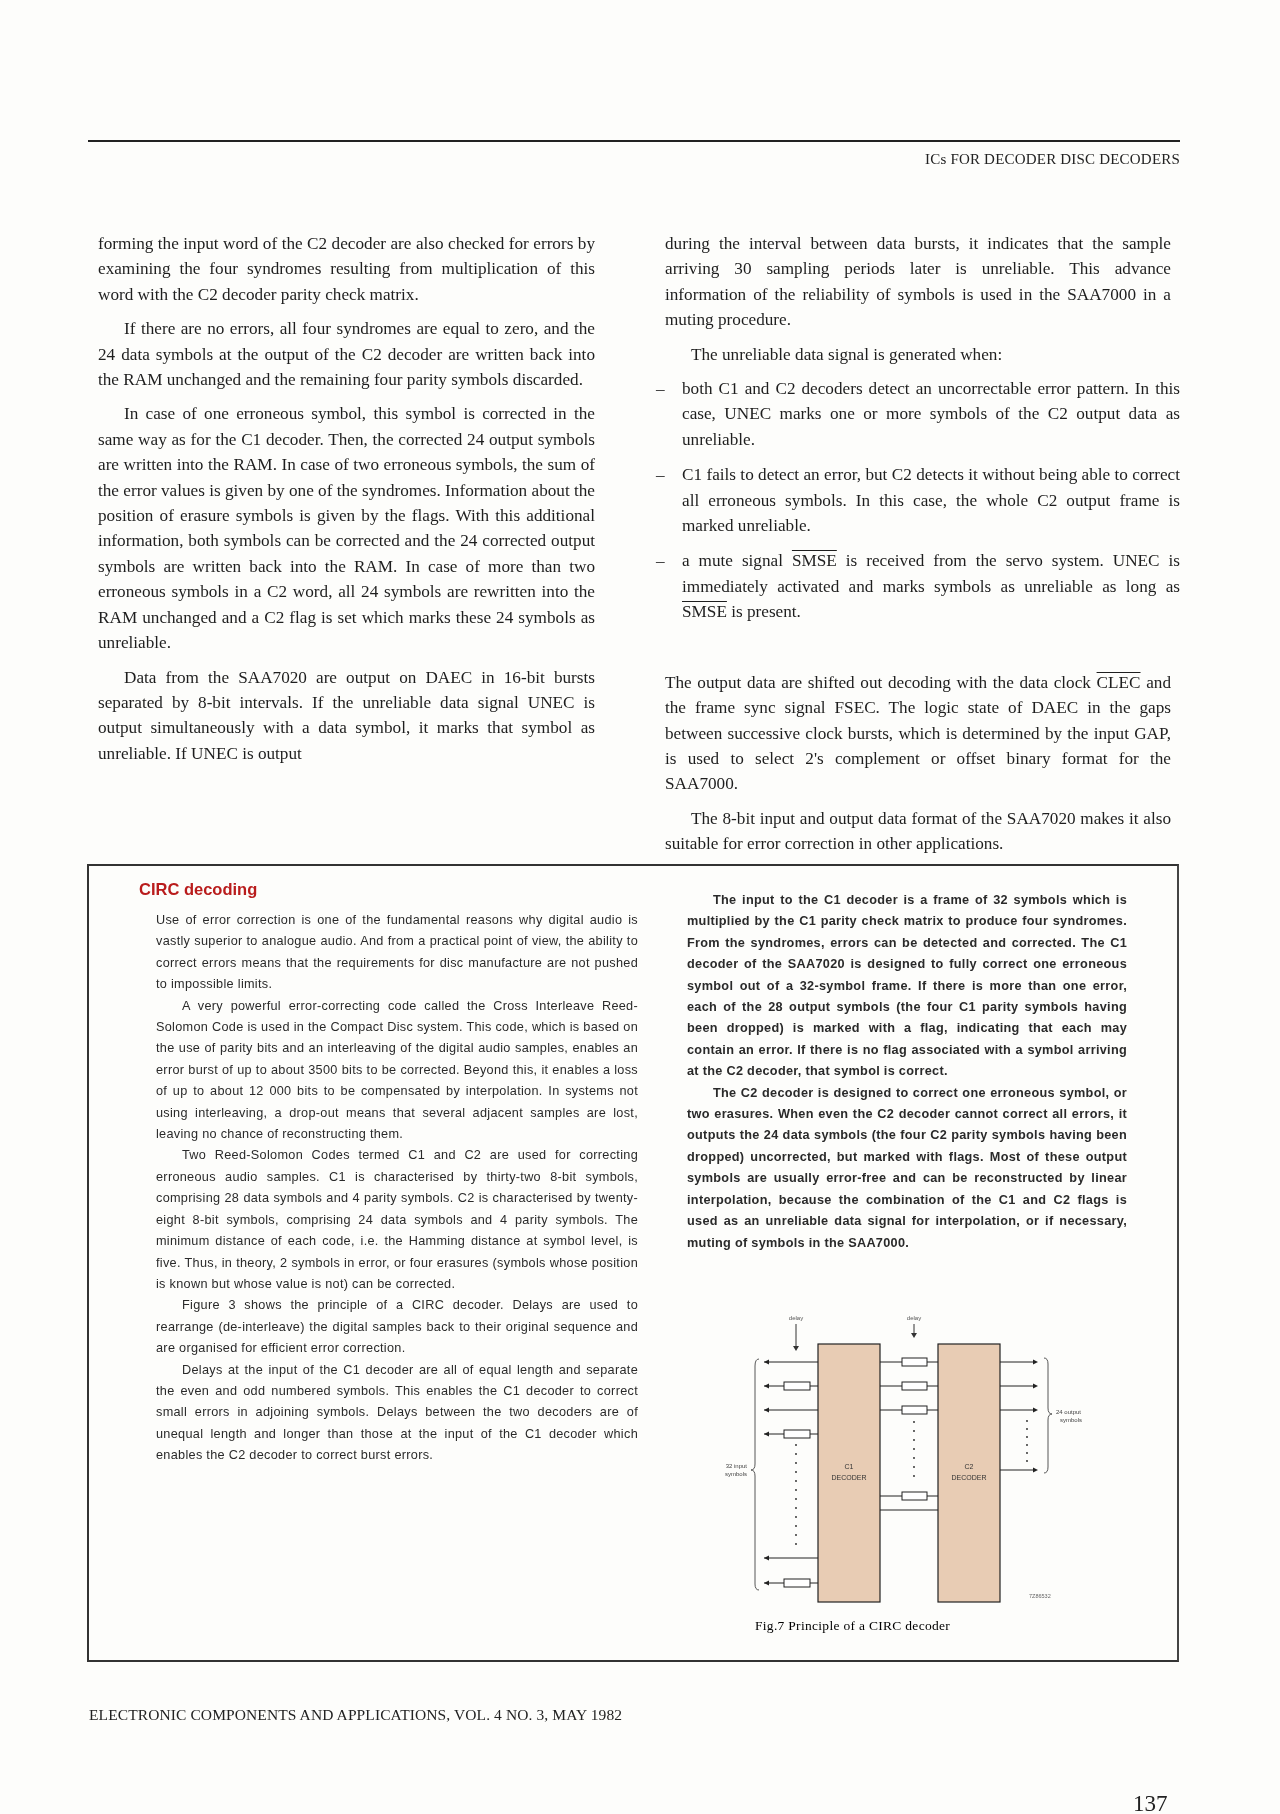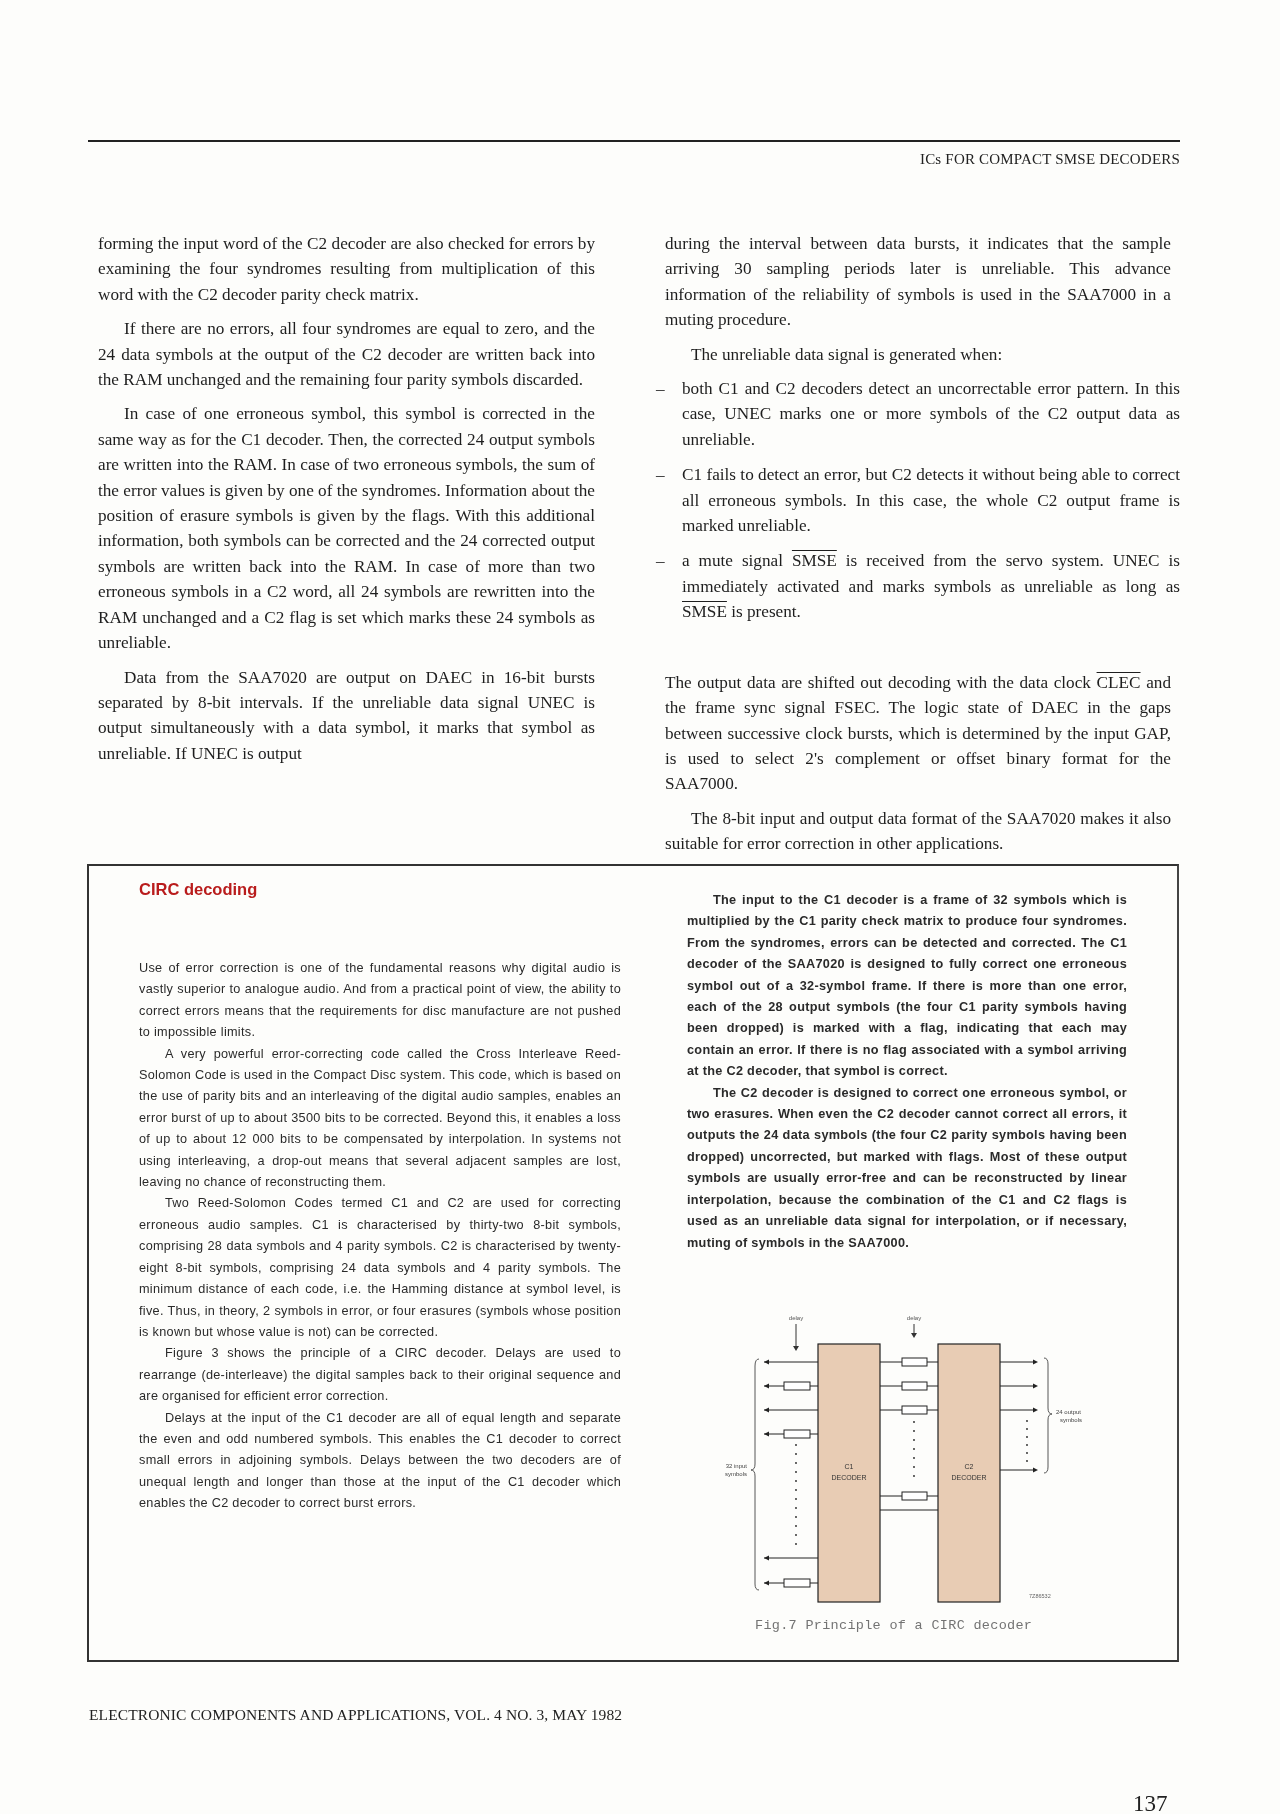--- a/index.html
+++ b/index.html
@@ -20,34 +20,34 @@
     .gap { height: 26px; }
     .ovl { text-decoration: overline; }
 
     .box { position: absolute; left: 87px; top: 864px; width: 1088px; height: 794px;
       border-left: 2px solid #333; border-top: 2px solid #333; border-right: 2px solid #444; border-bottom: 2px solid #333; }
     .box-title { position: absolute; left: 50px; top: 14px; font-family: "Liberation Sans", "DejaVu Sans", sans-serif;
       font-weight: bold; font-size: 16.5px; color: #b91c1c; }
     .bcol { position: absolute; font-family: "Liberation Sans", "DejaVu Sans", sans-serif; font-size: 12.7px;
       line-height: 21.4px; text-align: justify; color: #2a2a2a; letter-spacing: 0.3px; }
     .bcol p { margin: 0; }
-    .bcol-left { left: 50px; top: 44px; width: 482px; margin-top: 48px; }
+    .bcol-left { left: 67px; top: 44px; width: 482px; }
     .bcol-right { left: 598px; top: 24px; width: 440px; font-weight: bold; }
     .figure { position: absolute; left: 620px; top: 438px; width: 440px; height: 300px; }
-    .caption { position: absolute; left: 666px; top: 752px; font-family: Liberation Mono, monospace;
-      font-size: 13.5px; color: #737373; letter-spacing: 0.3px; }
+    .caption { position: absolute; left: 666px; top: 752px; font-family: Liberation Serif, serif;
+      font-size: 13.5px; color: #000000; letter-spacing: 0.3px; }
 
     .footer-journal { position: absolute; left: 89px; top: 1706px; font-size: 15.5px; color: #222; letter-spacing: 0.1px; }
     .footer-page { position: absolute; left: 1133px; top: 1791px; font-size: 23px; color: #222; }
   </style>
 </head>
 <body>
 
 <div class="top-rule"></div>
-<div class="running-head">ICs FOR COMPACT SMSE DECODERS</div>
+<div class="running-head">ICs FOR DECODER DISC DECODERS</div>
 
 <div class="col col-left">
   <p>forming the input word of the C2 decoder are also checked for errors by examining the four syndromes resulting from multiplication of this word with the C2 decoder parity check matrix.</p>
   <p class="indent">If there are no errors, all four syndromes are equal to zero, and the 24 data symbols at the output of the C2 decoder are written back into the RAM unchanged and the remaining four parity symbols discarded.</p>
   <p class="indent">In case of one erroneous symbol, this symbol is corrected in the same way as for the C1 decoder. Then, the corrected 24 output symbols are written into the RAM. In case of two erroneous symbols, the sum of the error values is given by one of the syndromes. Information about the position of erasure symbols is given by the flags. With this additional information, both symbols can be corrected and the 24 corrected output symbols are written back into the RAM. In case of more than two erroneous symbols in a C2 word, all 24 symbols are rewritten into the RAM unchanged and a C2 flag is set which marks these 24 symbols as unreliable.</p>
   <p class="indent" style="margin-top:6px">Data from the SAA7020 are output on DAEC in 16-bit bursts separated by 8-bit intervals. If the unreliable data signal UNEC is output simultaneously with a data symbol, it marks that symbol as unreliable. If UNEC is output</p>
 </div>
 
 <div class="col col-right">
   <p>during the interval between data bursts, it indicates that the sample arriving 30 sampling periods later is unreliable. This advance information of the reliability of symbols is used in the SAA7000 in a muting procedure.</p>

